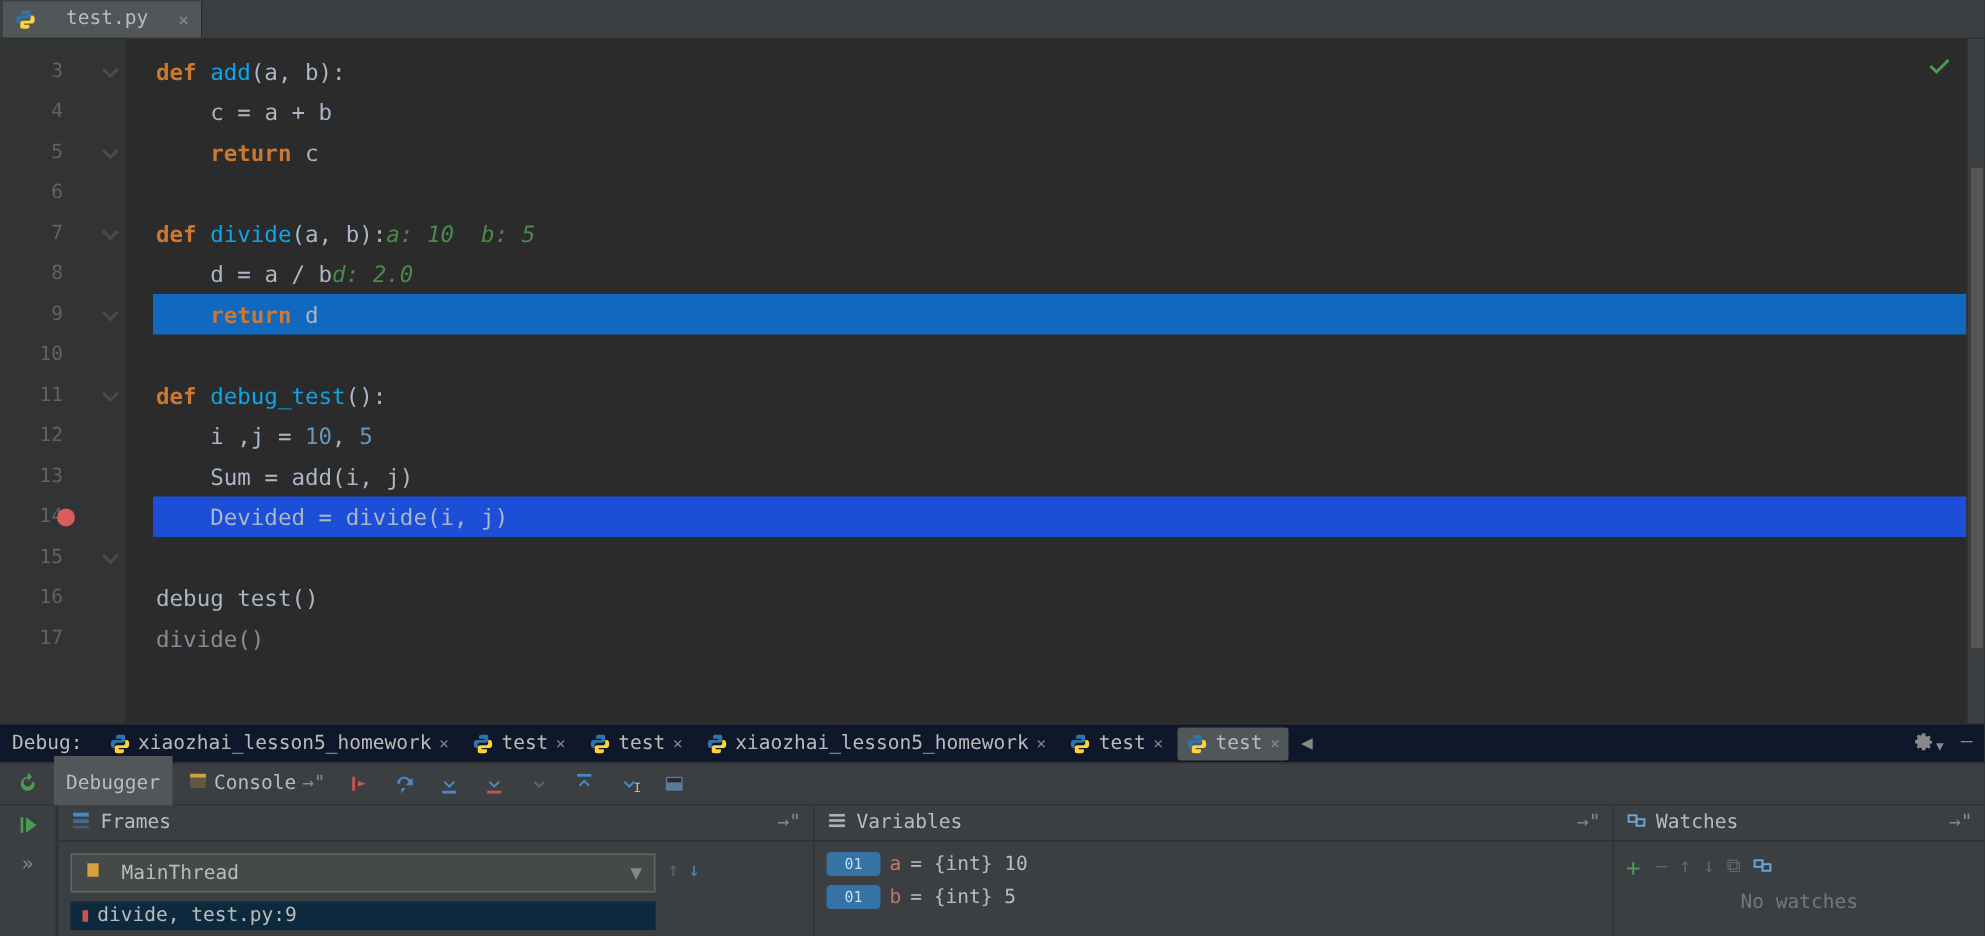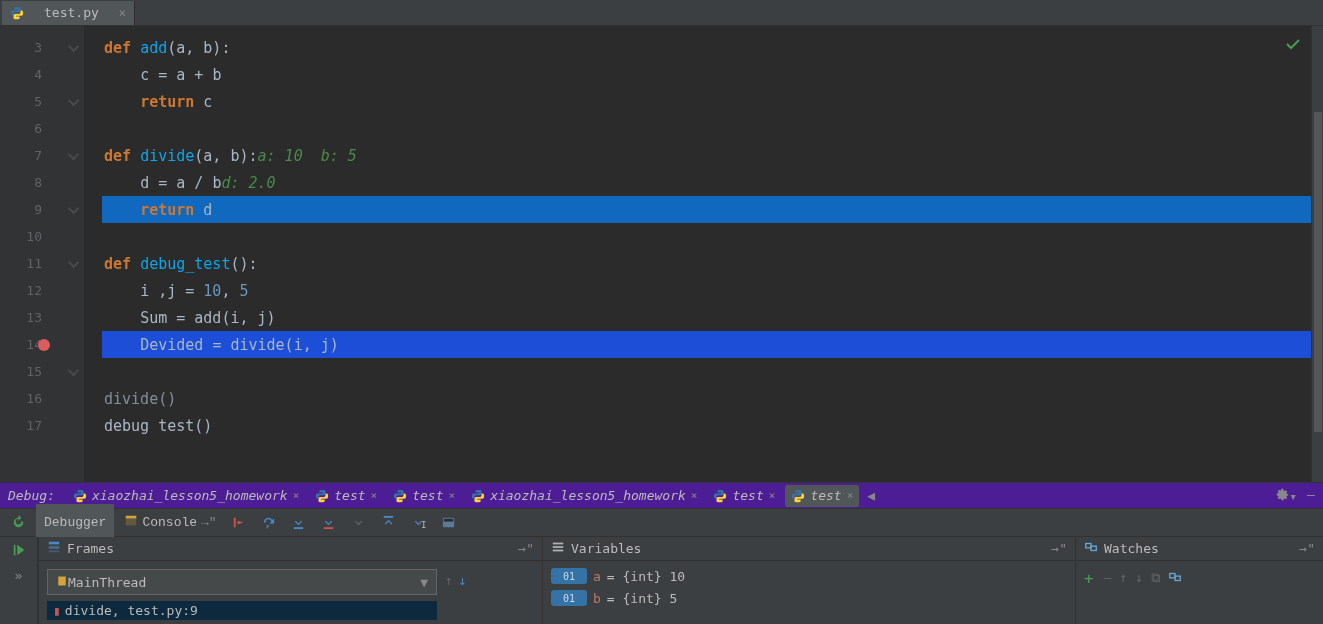--- a/index.html
+++ b/index.html
@@ -142,28 +142,27 @@
   left: 2px;
   width: 8px;
   top: 86px;
   height: 320px;
   background: #565656;
 }
 
 
 .debug-tabs {
   height: 27px;
-  background: #4c1d95;
+  background: #0f172a;
   border-top: 1px solid #323232;
   border-bottom: 1px solid #323232;
   display: flex;
   align-items: center;
   padding: 0 8px;
   gap: 4px;
-  font-style: italic;
 }
 .debug-tabs .lbl { color: #bbbbbb; margin-right: 8px; }
 .run-tab {
   display: flex;
   align-items: center;
   gap: 5px;
   padding: 4px 6px;
   height: 22px;
   border-radius: 2px;
 }
@@ -191,21 +190,20 @@
   margin-right: 6px;
 }
 .action-btn svg { width: 15px; height: 15px; }
 .tab-btn {
   padding: 2px 8px;
   height: 38px;
   display: inline-flex;
   align-items: center;
   background: #515658;
   margin-right: 2px;
-  font-family: Liberation Mono, monospace;
 }
 .tab-btn.plain { background: transparent; }
 
 
 .debug-body {
   flex: 0 0 78px;
   display: flex;
   background: #3c3f41;
 }
 .side-tb {
@@ -243,21 +241,21 @@
   padding: 4px 8px;
 }
 .thread-combo {
   display: flex;
   align-items: center;
   background: #45494a;
   border: 1px solid #646464;
   height: 26px;
   width: 390px;
   padding: 0 8px;
-  gap: 0;
+  gap: 13px;
   margin-top: 4px;
 }
 .thread-nav { display: flex; gap: 6px; margin-left: 8px; }
 .thread-nav .arr { color: #606366; }
 .thread-nav .arr.active { color: #4a88c7; }
 .stack-row {
   margin-top: 6px;
   padding: 2px 6px;
   background: #0d293e;
   color: #bbbbbb;
@@ -365,22 +363,22 @@
       <div class="code-line"></div>
       <div class="code-line"><span class="kw">def </span><span class="fn">divide</span><span class="pr">(a, b):</span>   <span class="cmv">a: 10  b: 5</span></div>
       <div class="code-line"><span class="ws">    </span><span class="id">d </span><span class="op">= </span><span class="id">a </span><span class="op">/ </span><span class="id">b</span>   <span class="cmv">d: 2.0</span></div>
       <div class="code-line exec"><span class="ws">    </span><span class="kw">return </span><span class="id">d</span></div>
       <div class="code-line"></div>
       <div class="code-line"><span class="kw">def </span><span class="fn">debug_test</span><span class="pr">():</span></div>
       <div class="code-line"><span class="ws">    </span><span class="id">i ,j </span><span class="op">= </span><span class="nm">10</span><span class="op">, </span><span class="nm">5</span></div>
       <div class="code-line"><span class="ws">    </span><span class="id">Sum </span><span class="op">= </span><span class="id">add(i, j)</span></div>
       <div class="code-line call-hl"><span class="ws">    </span><span class="id">Devided </span><span class="op">= </span><span class="id">divide(i, j)</span></div>
       <div class="code-line"></div>
+      <div class="code-line"><span class="id">debug test()</span></div>
       <div class="code-line"><span class="id" style="opacity:.7">divide()</span></div>
-      <div class="code-line"><span class="id">debug test()</span></div>
     </div>
   <div class="scroll-strip">
     <div class="scroll-thumb"></div>
   </div>
 </div>
 
 <div class="debug-tabs">
   <span class="lbl">Debug:</span>
   <div id="run-tabs" style="display:flex;gap:4px;align-items:center;">
       <div class="run-tab">
@@ -619,15 +617,16 @@
           <span>↓</span>
           <span>⧉</span>
           <span>
             <svg width="14" height="14" viewBox="0 0 16 16">
                 <rect x="2" y="4" width="6" height="5" fill="none" stroke="#6aa6d6" stroke-width="1.5"></rect>
                 <rect x="8" y="7" width="6" height="5" fill="none" stroke="#6aa6d6" stroke-width="1.5"></rect>
               </svg>
           </span>
         </span>
       </div>
+      <div class="watch-empty">No watches</div>
     </div>
   </div>
 </div>
 
 </body></html>

